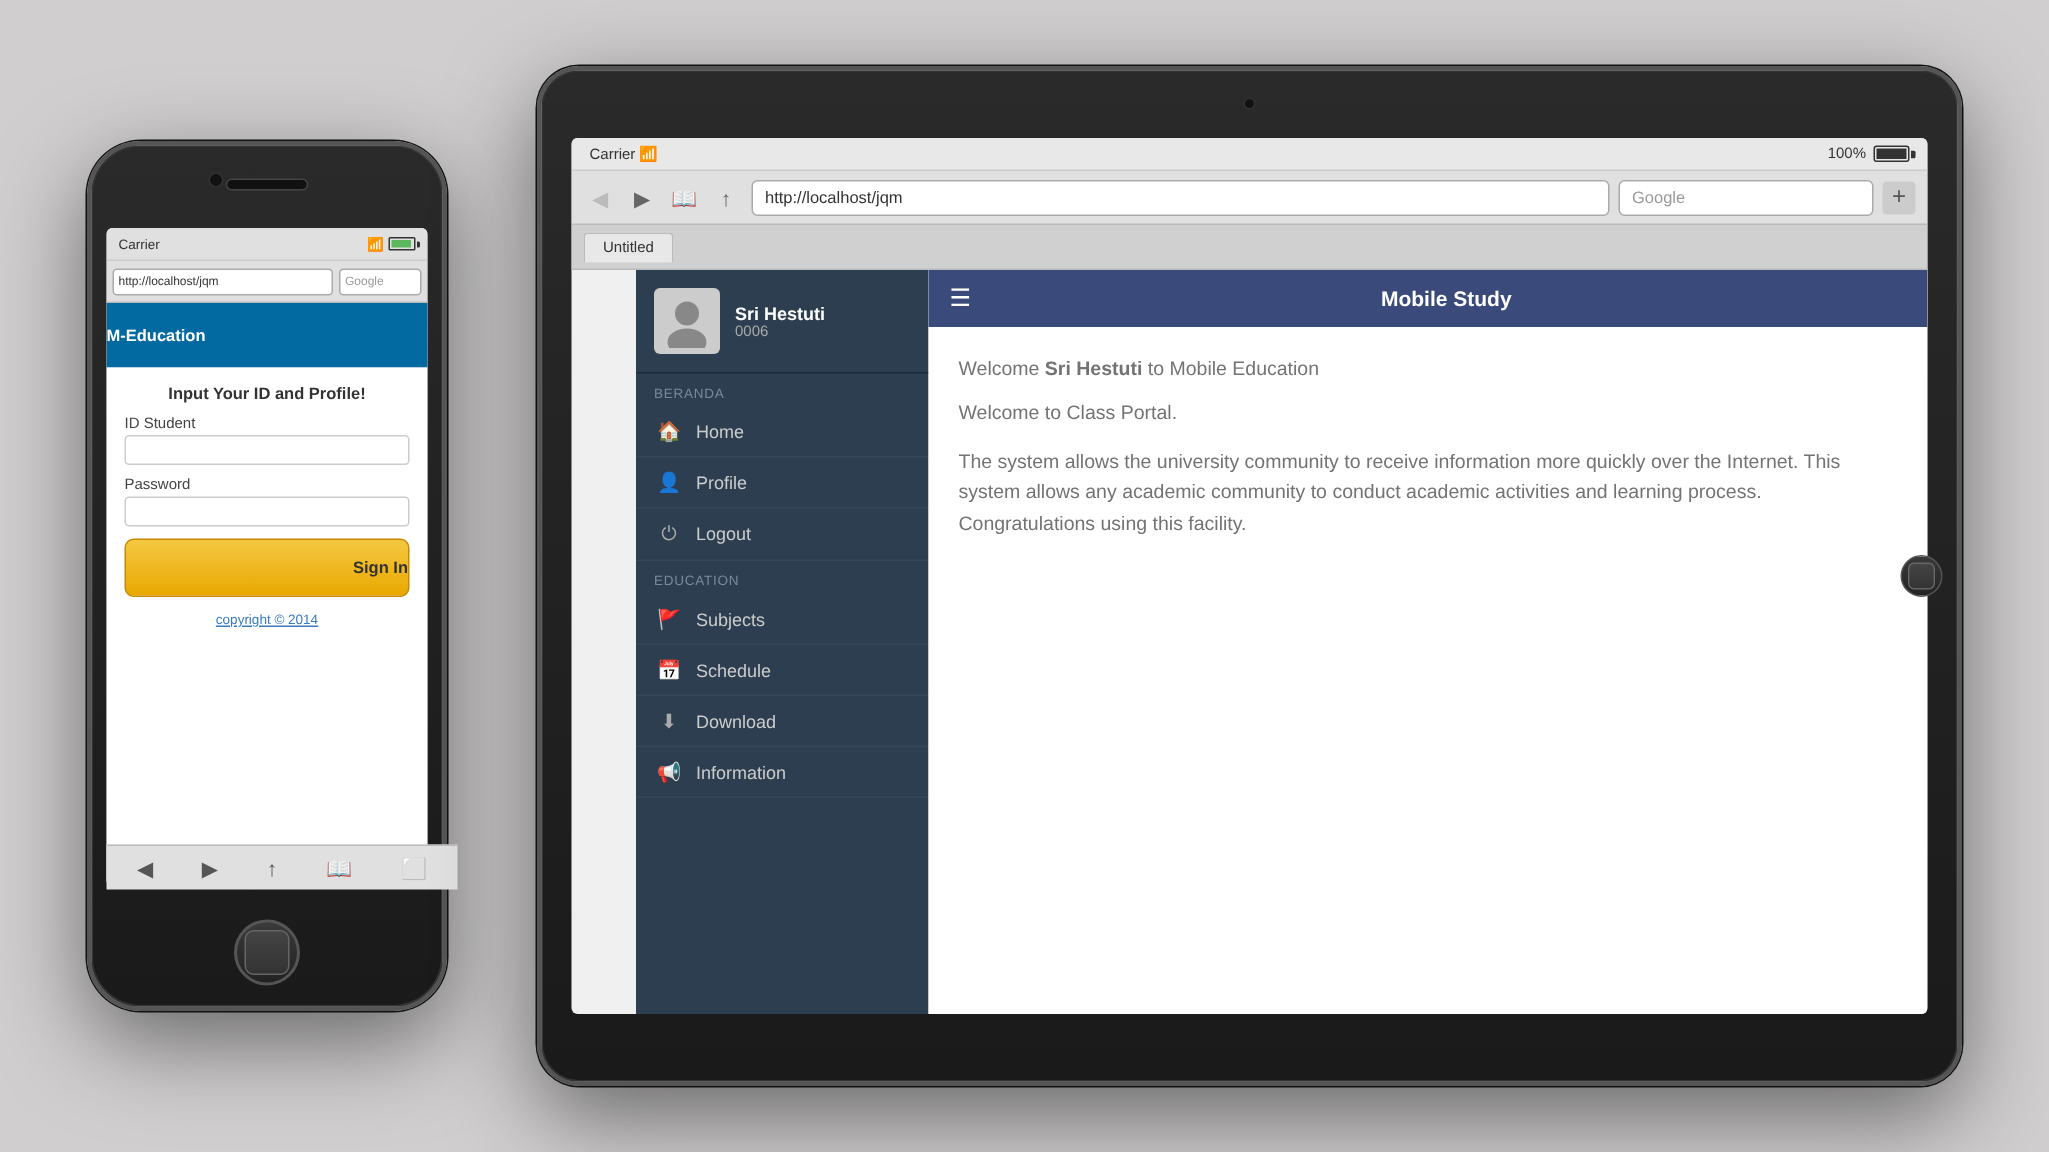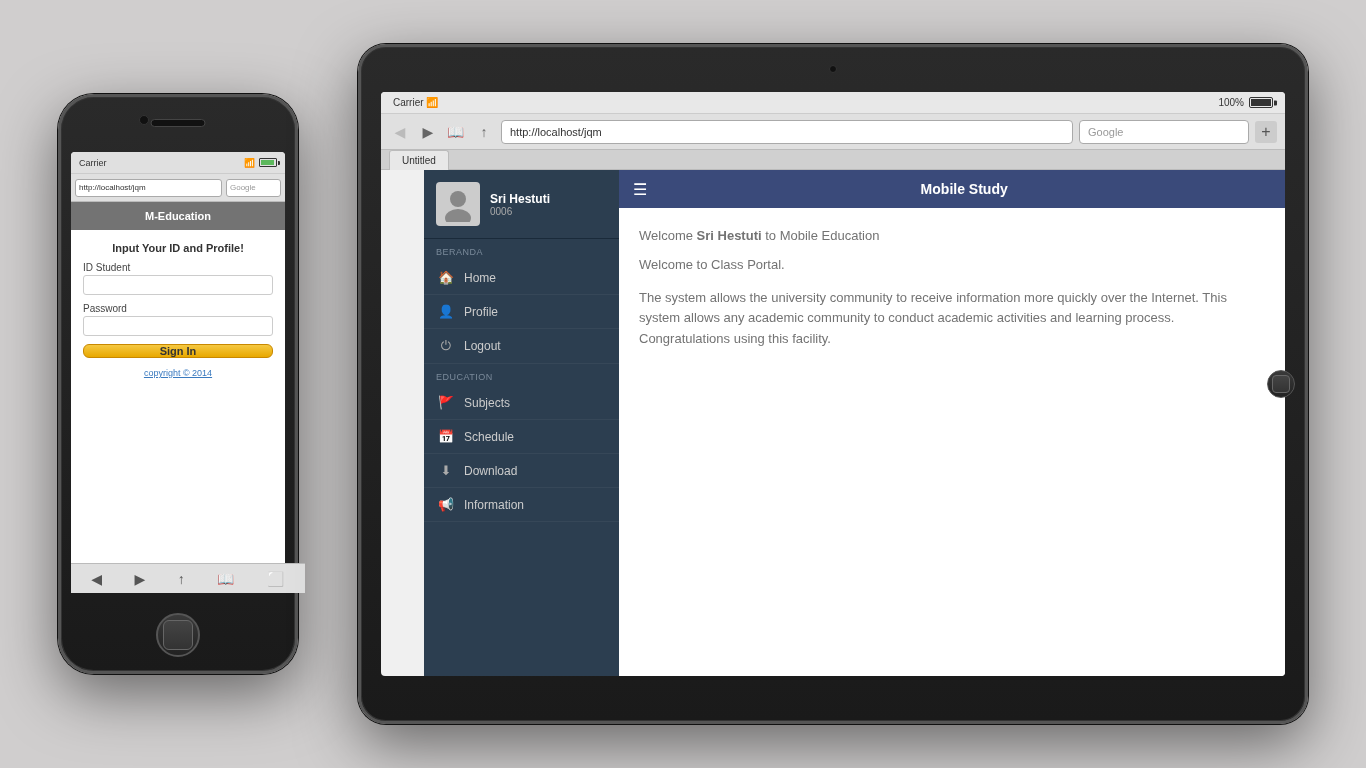--- a/index.html
+++ b/index.html
@@ -141,25 +141,25 @@
       border: 1px solid #aaa;
       border-radius: 3px;
       font-size: 8px;
       color: #999;
       padding: 0 3px;
       display: flex;
       align-items: center;
     }
 
     .iphone-app-header {
-      background: #737373;
-      height: 28px;
-      display: flex;
-      align-items: center;
-      justify-content: center;
+      background: #0369a1;
+      height: 43px;
+      display: flex;
+      align-items: center;
+      justify-content: flex-start;
       color: white;
       font-size: 11px;
       font-weight: bold;
     }
 
     .iphone-content {
       flex: 1;
       background: white;
       padding: 12px;
       display: flex;
@@ -186,27 +186,27 @@
       width: 100%;
       height: 20px;
       border: 1px solid #ccc;
       border-radius: 3px;
       margin-bottom: 8px;
       background: white;
     }
 
     .iphone-signin-btn {
       width: 100%;
-      height: 14px;
+      height: 39px;
       background: linear-gradient(180deg, #f5c842 0%, #e8a800 100%);
       border: 1px solid #c88800;
       border-radius: 6px;
       display: flex;
       align-items: center;
-      justify-content: center;
+      justify-content: flex-end;
       font-size: 11px;
       font-weight: bold;
       color: #333;
       margin-bottom: 10px;
       cursor: pointer;
     }
 
     .iphone-copyright {
       font-size: 9px;
       color: #3a7abf;
@@ -390,21 +390,21 @@
       display: flex;
       align-items: center;
       justify-content: center;
       font-size: 16px;
       color: #555;
       cursor: pointer;
     }
 
     .ipad-tab-bar {
       background: #d0d0d0;
-      height: 20px;
+      height: 30px;
       display: flex;
       align-items: center;
       padding: 0 8px;
       border-bottom: 1px solid #bbb;
     }
 
     .ipad-tab {
       background: #e8e8e8;
       height: 20px;
       padding: 0 12px;

